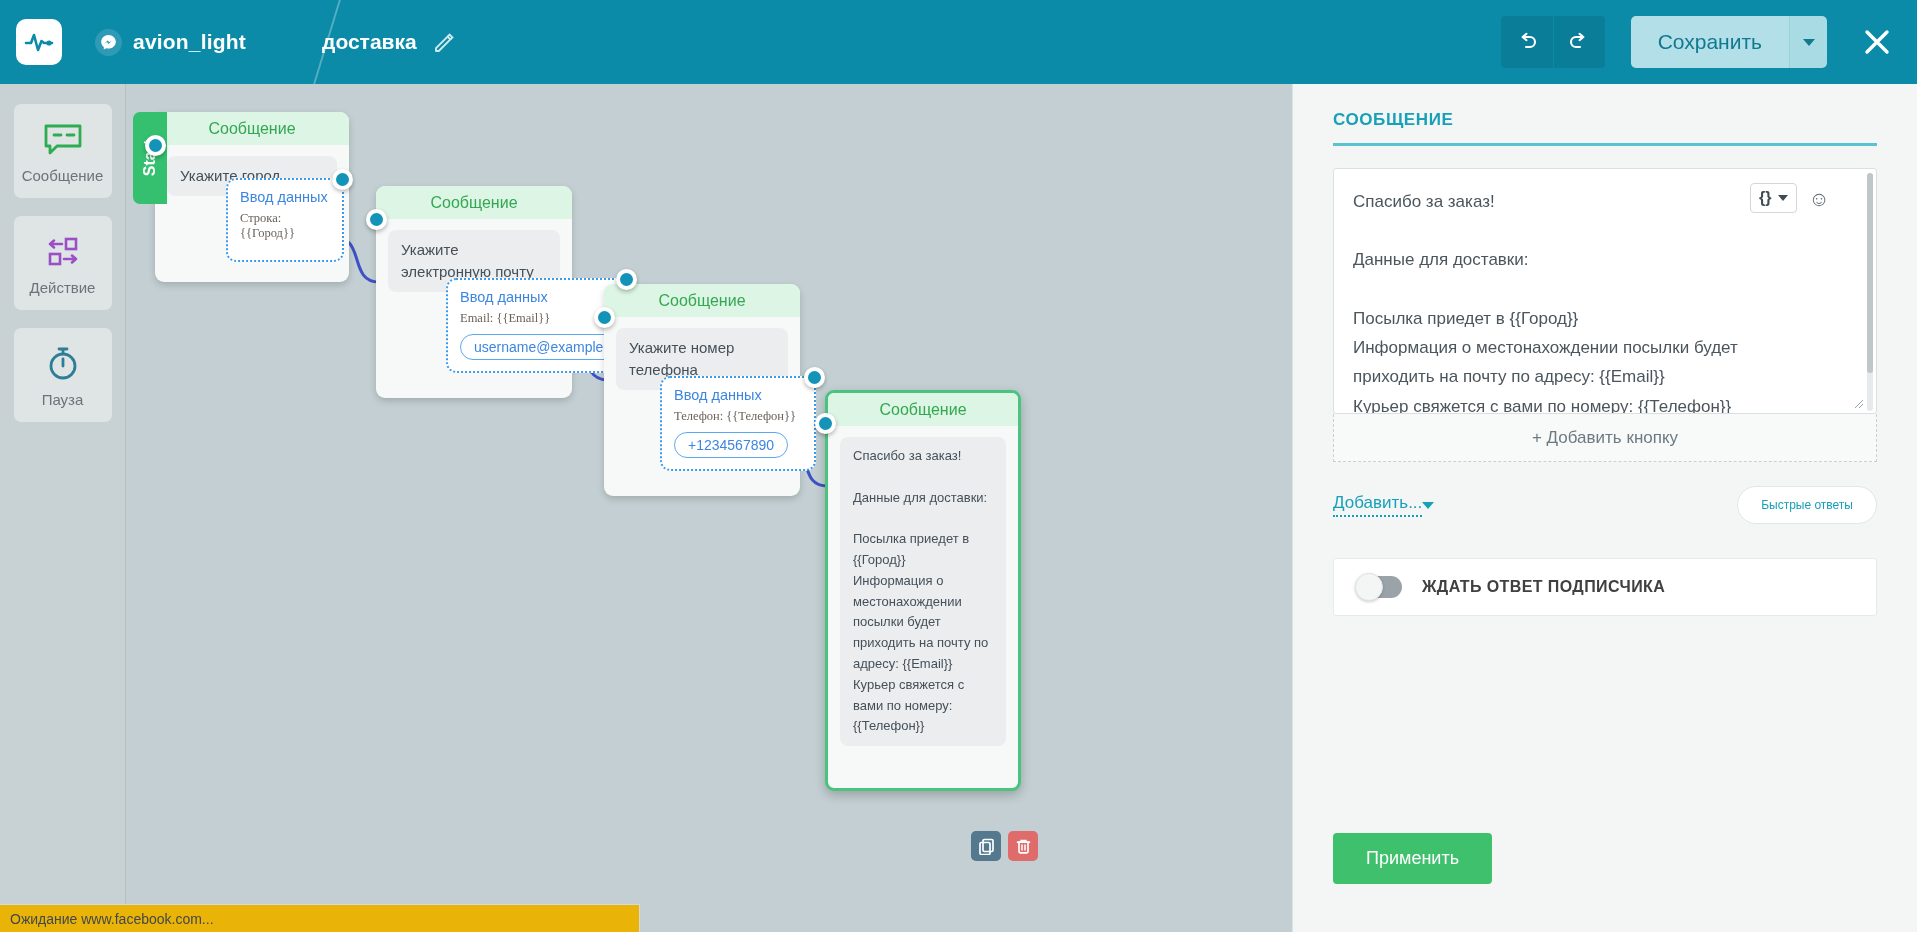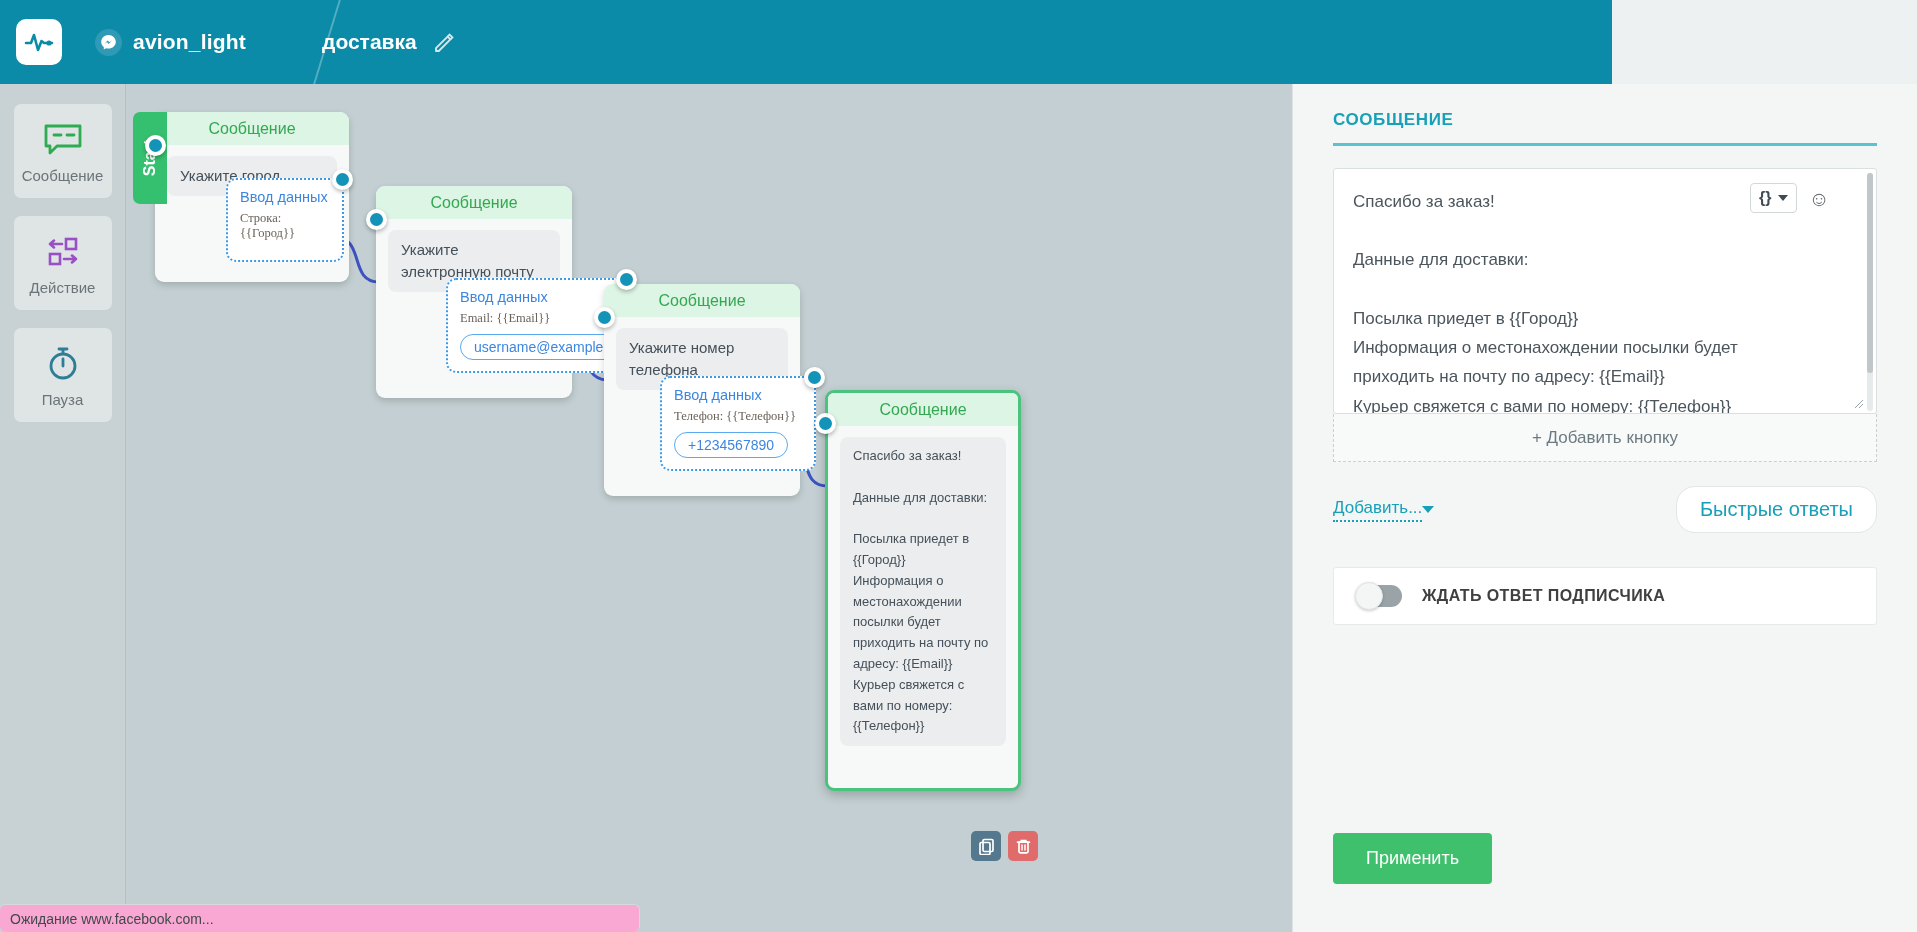--- a/index.html
+++ b/index.html
@@ -6,21 +6,21 @@
   html, body {
     width: 1917px; height: 932px;
     font-family: "Liberation Sans", sans-serif;
     overflow: hidden;
     background: #eef1f2;
   }
   .app { position: relative; width: 1917px; height: 932px; }
 
   
   .header {
-    position: absolute; left: 0; top: 0; width: 1612px; height: 84px;
+    position: absolute; left: 0; top: 0; width: 1917px; height: 84px;
     background: #0b8ba8; display: flex; align-items: center;
   }
   .logo-box {
     width: 46px; height: 46px; margin-left: 16px; background: #ffffff;
     border-radius: 10px; display: flex; align-items: center; justify-content: center;
     flex: none;
   }
   .logo-box svg { width: 30px; height: 30px; }
   .brand-chip {
     display: flex; align-items: center; gap: 11px; margin-left: 33px;
@@ -212,21 +212,21 @@
   .row-between {
     margin-top: 24px; display: flex; align-items: center; justify-content: space-between;
   }
   .add-dd { display: flex; align-items: center; cursor: pointer; }
   .add-dd-text {
     color: #17a0b8; font-size: 17px; border-bottom: 2px dotted #17a0b8; padding-bottom: 2px;
   }
   .add-dd .caret-dn { border-top-color: #17a0b8; }
   .quick-btn {
     background: #ffffff; border: 1px solid #e1e6e7; border-radius: 19px;
-    color: #17a0b8; font-size: 20px; padding: 11px 23px; cursor: pointer;
+    color: #17a0b8; font-size: 12px; padding: 11px 23px; cursor: pointer;
     font-family: "Liberation Sans", sans-serif;
   }
 
   .toggle-card {
     margin-top: 34px; background: #ffffff; border: 1px solid #e6eaeb; border-radius: 3px;
     height: 58px; display: flex; align-items: center; padding-left: 22px; gap: 20px;
   }
   .toggle {
     width: 46px; height: 22px; border-radius: 12px; background: #9aa4a8;
     position: relative; cursor: pointer; flex: none;
@@ -242,23 +242,23 @@
 
   .apply-btn {
     position: absolute; left: 40px; bottom: 48px; background: #3ec06c; color: #fff;
     border: none; border-radius: 4px; padding: 15px 33px; font-size: 18px;
     cursor: pointer; font-family: "Liberation Sans", sans-serif;
   }
 
   
   .statusbar {
     position: absolute; left: 0; bottom: 0; width: 640px; height: 28px;
-    background: #f9a8d4; border-top: 1px solid #d6dadb; border-right: 1px solid #d6dadb;
+    background: #eab308; border-top: 1px solid #d6dadb; border-right: 1px solid #d6dadb;
     display: flex; align-items: center; padding-left: 10px;
-    font-size: 14px; color: #42484b; border-radius: 6px;
+    font-size: 14px; color: #42484b;
   }
 </style>
 </head>
 <body>
 
 <div class="app">
 
   <div class="header">
     <div class="logo-box">
       <svg viewBox="0 0 30 30">
@@ -280,20 +280,45 @@
     <div class="flow-title-wrap">
       <span class="flow-title">доставка</span>
       <span class="pencil-btn">
         <svg viewBox="0 0 22 22">
             <path d="M3 17.2 14.6 5.6l2.8 2.8L5.8 20H3z" fill="none" stroke="#cfeaf0" stroke-width="1.9" stroke-linejoin="round"></path>
           <path d="M14.6 5.6 16.6 3.6l2.8 2.8-2 2" fill="none" stroke="#cfeaf0" stroke-width="1.9"></path>
           </svg>
       </span>
     </div>
 
+    <div class="header-right">
+      <button class="icon-sq">
+        <svg viewBox="0 0 24 24">
+            <path d="M9 7H15a5 5 0 0 1 0 10h-4" fill="none" stroke="#fff" stroke-width="2.1" stroke-linecap="round"></path>
+            <path d="M11.5 3.8 7.6 7l3.9 3.2" fill="none" stroke="#fff" stroke-width="2.1" stroke-linecap="round" stroke-linejoin="round"></path>
+          </svg>
+      </button>
+      <button class="icon-sq">
+        <svg viewBox="0 0 24 24">
+            <path d="M15 7H9a5 5 0 0 0 0 10h4" fill="none" stroke="#fff" stroke-width="2.1" stroke-linecap="round"></path>
+            <path d="M12.5 3.8 16.4 7l-3.9 3.2" fill="none" stroke="#fff" stroke-width="2.1" stroke-linecap="round" stroke-linejoin="round"></path>
+          </svg>
+      </button>
+      <div class="save-group">
+        <button class="save-btn">Сохранить</button>
+        <button class="save-caret">
+          <i class="caret-dn"></i>
+        </button>
+      </div>
+      <span class="close-x">
+        <svg viewBox="0 0 30 30">
+            <path d="M5 5 25 25 M25 5 5 25" stroke="#fff" stroke-width="3.4" stroke-linecap="round"></path>
+          </svg>
+      </span>
+    </div>
   </div>
 
   <div class="sidebar">
     <div class="side-item">
       <span class="ico">
         <svg width="40" height="34" viewBox="0 0 40 34">
             <path d="M3 3h34v20H14l-7 7v-7H3z" fill="none" stroke="#2fab52" stroke-width="2.8" stroke-linejoin="round"></path>
           <path d="M11 12h7 M24 12h7" stroke="#2fab52" stroke-width="2.8" stroke-linecap="round"></path>
           </svg>
       </span>

